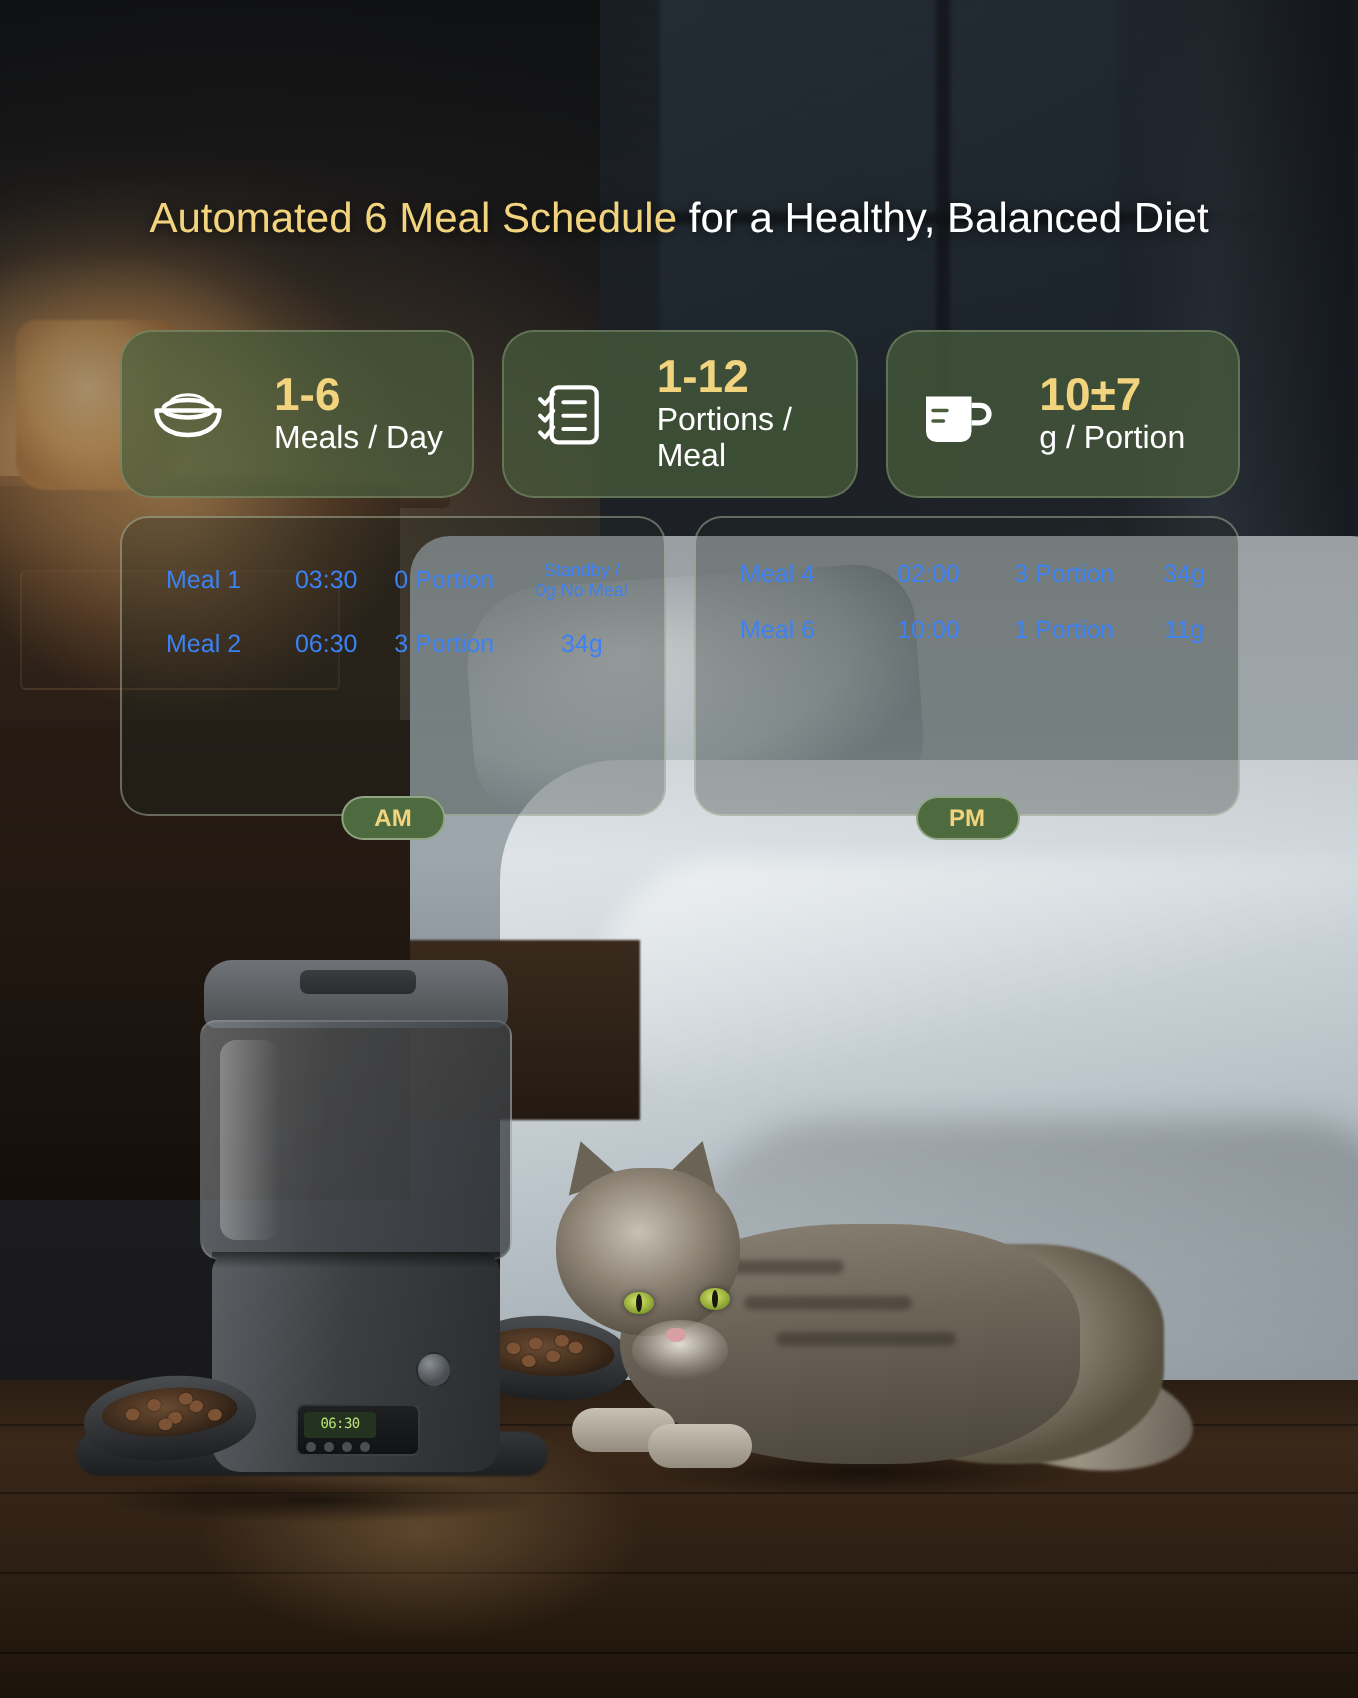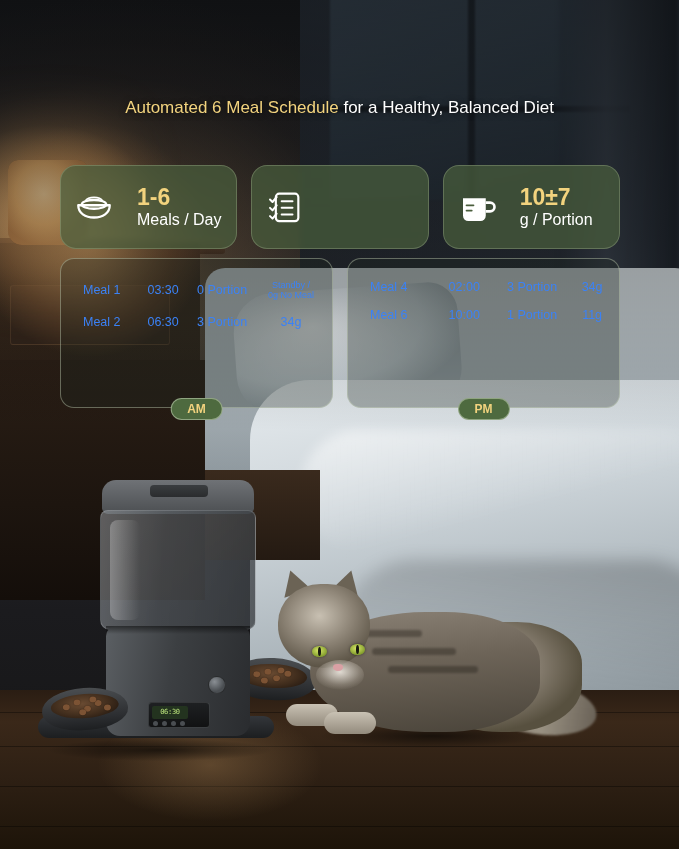--- a/index.html
+++ b/index.html
@@ -305,21 +305,21 @@
     text-align: center;
     color: #ffffff;
     font-size: 40px;
     font-weight: bold;
     letter-spacing: -0.5px;
     text-shadow: 0 2px 10px rgba(0,0,0,0.65);
   }
   .subhead {
     position: absolute; left: 0; top: 98px; width: 679px;
     text-align: center;
-    font-size: 17px;
+    font-size: 21px;
     color: #ffffff;
     text-shadow: 0 1px 6px rgba(0,0,0,0.6);
   }
   .subhead .accent { color: #f2d37e; }
 
   
   .specs {
     position: absolute; left: 60px; top: 165px; width: 560px; height: 84px;
     display: flex; gap: 14px;
   }
@@ -494,20 +494,24 @@
         </div>
       </div>
 
       <div class="spec">
         <div class="spec-icon">
           <svg viewBox="0 0 48 48" width="40" height="40" aria-hidden="true">
             <rect x="13" y="8" width="27" height="33" rx="4" fill="none" stroke="#ffffff" stroke-width="2.6"></rect>
             <path d="M20 17h13M20 25h13M20 33h13" stroke="#ffffff" stroke-width="2.4" stroke-linecap="round"></path>
             <path d="M6 15l3 3 5-6M6 25l3 3 5-6M6 35l3 3 5-6" fill="none" stroke="#ffffff" stroke-width="2.4" stroke-linecap="round" stroke-linejoin="round"></path>
           </svg>
+        </div>
+        <div class="spec-text">
+          <span class="spec-value">1-12</span>
+          <span class="spec-label">Portions / Meal</span>
         </div>
       </div>
 
       <div class="spec">
         <div class="spec-icon">
           <svg viewBox="0 0 48 48" width="42" height="42" aria-hidden="true">
             <path d="M8 14h26v20a6 6 0 0 1-6 6H14a6 6 0 0 1-6-6V14z" fill="#ffffff"></path>
             <path d="M34 19h5a5 5 0 0 1 0 10h-5" fill="none" stroke="#ffffff" stroke-width="3"></path>
             <path d="M12 22h8M12 28h6" stroke="#4a5e3d" stroke-width="2" stroke-linecap="round"></path>
           </svg>

